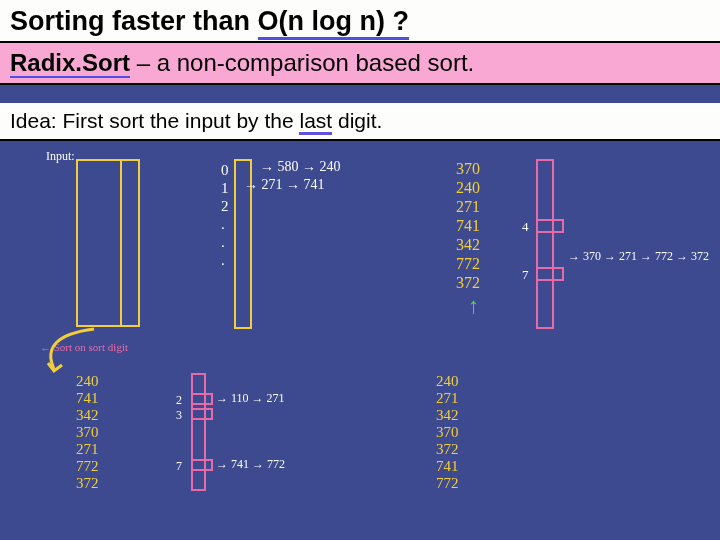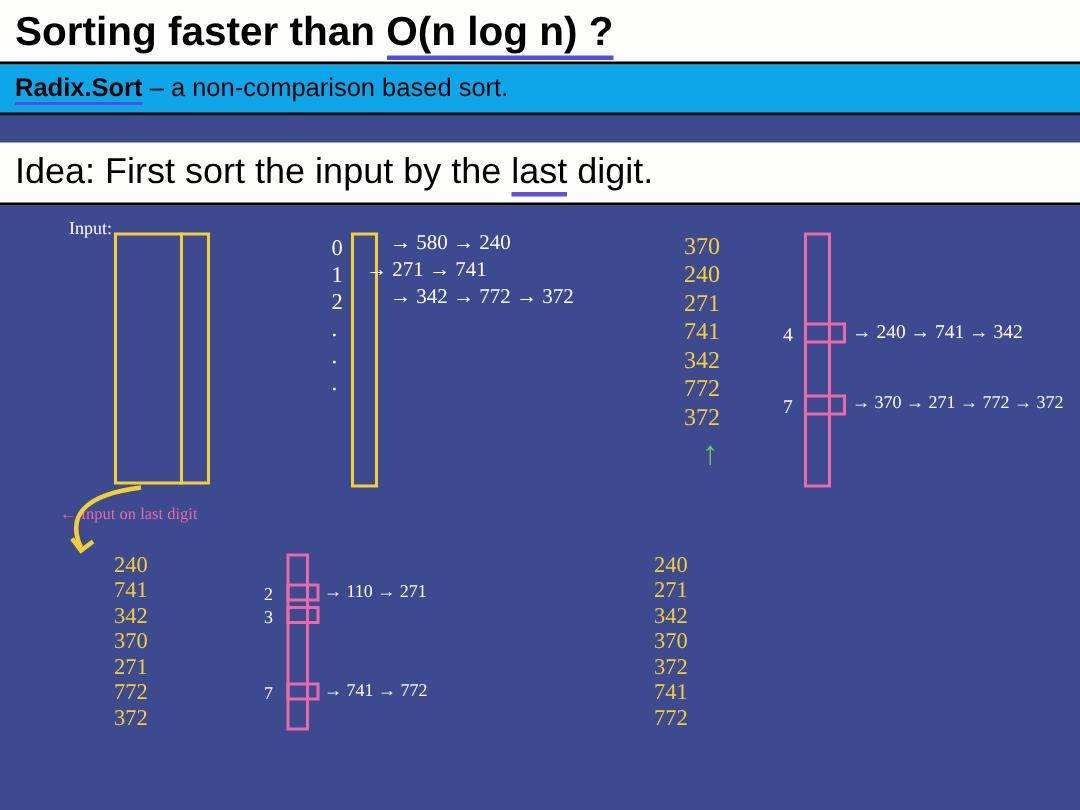--- a/index.html
+++ b/index.html
@@ -20,35 +20,35 @@
     font-size: 27px;
     font-weight: bold;
     color: #000;
     text-align: right;
   }
   .title .under {
     border-bottom: 3px solid #5050e0;
     padding-bottom: 1px;
   }
   .subtitle-bar {
-    background: #0ea5e9;
+    background: #f9a8d4;
     padding: 6px 10px;
     border-bottom: 2px solid #000;
-    font-size: 17px;
+    font-size: 24px;
     color: #000;
   }
   .subtitle-bar .rs {
     font-weight: bold;
     border-bottom: 2px solid #5050e0;
   }
   .idea-bar {
     background: #fdfdfb;
     padding: 6px 10px;
     border-bottom: 2px solid #000;
-    font-size: 24px;
+    font-size: 21px;
     color: #000;
     margin-top: 0;
   }
   .idea-bar .last {
     border-bottom: 3px solid #6050e0;
   }
   .gap {
     height: 18px;
     background: #3e4a8f;
   }
@@ -106,43 +106,41 @@
 1
 2
 .
 .
 .</div>
 
   <div class="box" style="left:218px; top:18px; width:18px; height:170px; border-color:#f2cf3a;"></div>
 
   <div class="hw white" style="left:244px; top:18px; font-size:14px;">→ <span>580 → 240</span></div>
   <div class="hw white" style="left:228px; top:36px; font-size:14px;">→ <span>271 → 741</span></div>
-  <div class="hw white" style="left:244px; top:54px; font-size:14px;">→ <span>342 → 772 → 372</span></div>
 
   <div class="hw yellow" style="left:440px; top:18px; font-size:16px; line-height:19px;">370
 240
 271
 741
 342
 772
 372</div>
 
   <div class="hw green" style="left:452px; top:152px; font-size:22px;">↑</div>
 
   <div class="box" style="left:520px; top:18px; width:18px; height:170px; border-color:#e86ba8;"></div>
   <div class="hw white" style="left:506px; top:78px; font-size:13px;">4</div>
   <div class="hw white" style="left:506px; top:126px; font-size:13px;">7</div>
 
   <div class="box" style="left:520px; top:78px; width:28px; height:14px; border-color:#e86ba8;"></div>
   <div class="box" style="left:520px; top:126px; width:28px; height:14px; border-color:#e86ba8;"></div>
 
-  <div class="hw white" style="left:552px; top:76px; font-size:13px;">→ <span>240 → 741 → 342</span></div>
-  <div class="hw white" style="left:552px; top:124px; font-size:12px;font-family:Liberation Serif, serif;">→ <span>370 → 271 → 772 → 372</span></div>
+  <div class="hw white" style="left:552px; top:108px; font-size:12px;font-family:Liberation Serif, serif;">→ <span>370 → 271 → 772 → 372</span></div>
 
-  <div class="hw pink" style="left:24px; top:200px; font-size:11px;">← <span>Input on last digit</span></div>
+  <div class="hw pink" style="left:24px; top:200px; font-size:11px;">← <span>Sort on sort digit</span></div>
 
   <svg style="position:absolute; left:18px; top:180px; width:80px; height:60px;">
     <path d="M60 8 Q 5 15 20 48" stroke="#f2cf3a" stroke-width="3" fill="none"></path>
     <path d="M14 42 L20 50 L28 44" stroke="#f2cf3a" stroke-width="3" fill="none"></path>
   </svg>
 
   <div class="hw yellow" style="left:60px; top:232px; font-size:15px; line-height:17px;">240
 741
 342
 370

